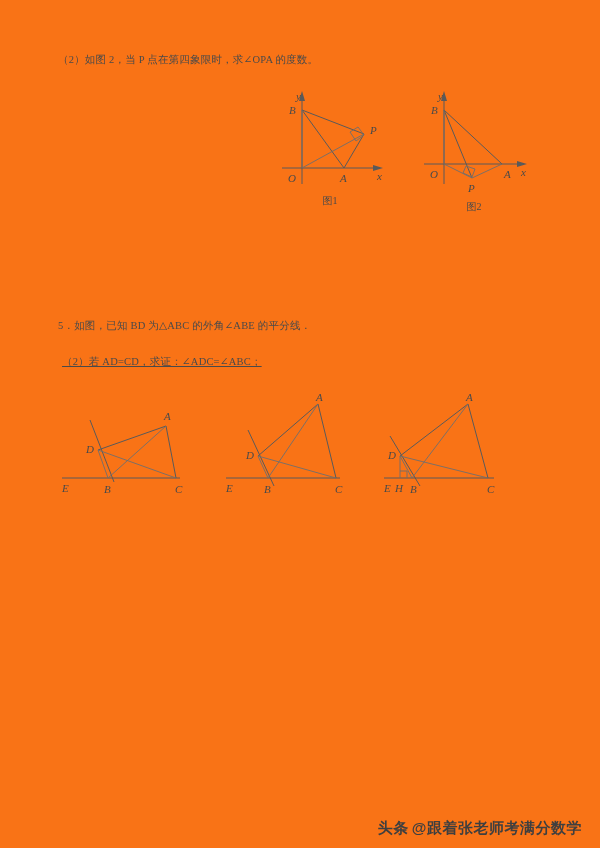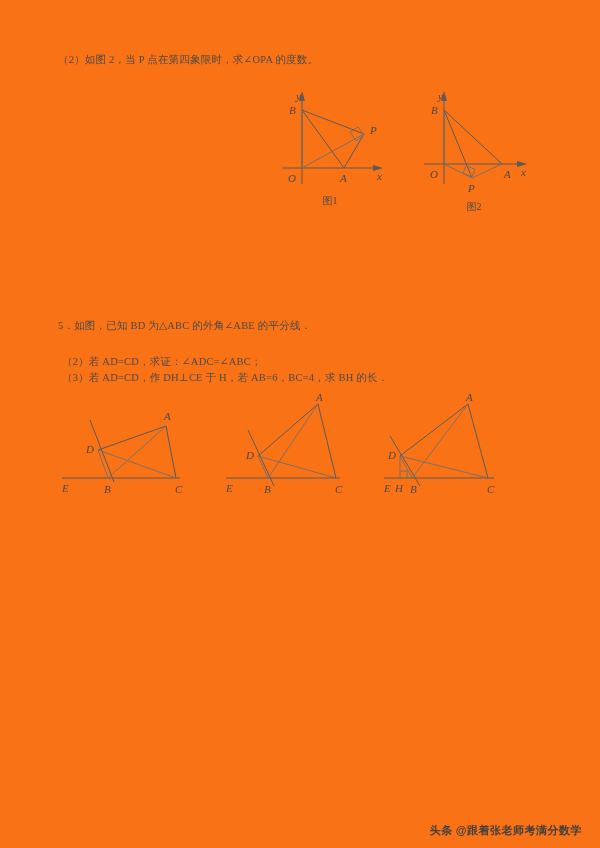--- a/index.html
+++ b/index.html
@@ -25,21 +25,21 @@
     position: absolute;
     font-size: 10.5px;
     line-height: 16px;
     letter-spacing: 0.2px;
     color: #4a4a4a;
     white-space: nowrap;
   }
   .q2-line { left: 58px; top: 52px; }
   .q4-stem  { left: 58px; top: 318px; }
   .q4-i1    { left: 64px; top: 338px; }
-  .q4-i2    { left: 62px; top: 354px; }
+  .q4-i2    { left: 62px; top: 354px; text-decoration: underline; }
   .q4-i3    { left: 62px; top: 370px; }
 
   
   .fig { position: absolute; }
   .cap {
     position: absolute;
     font-size: 10px;
     color: #4a4a4a;
     white-space: nowrap;
     text-align: center;
@@ -53,21 +53,21 @@
     font-size: 11px;
     fill: #4a4a4a;
   }
 
   
   .footer {
     position: absolute;
     right: 18px;
     bottom: 10px;
     font-family: "Liberation Sans", sans-serif;
-    font-size: 11px;
+    font-size: 15px;
     font-weight: bold;
     color: #3f3f3f;
     letter-spacing: 0.5px;
     white-space: nowrap;
     margin-top: 32px;
   }
   .footer .tt { margin-right: 3px; }
 </style>
 </head>
 <body>
@@ -127,21 +127,20 @@
       <text class="lbl" x="52" y="104">P</text>
       <text class="lbl" x="14" y="90">O</text>
       <text class="lbl" x="22" y="12">y</text>
       <text class="lbl" x="105" y="88">x</text>
     </svg>
     <div class="cap" style="left:0; top:112px; width:116px;">图2</div>
   </div>
 
   <div class="qline q4-stem">5．如图，已知 BD 为△ABC 的外角∠ABE 的平分线．</div>
   <div class="qline q4-i2">（2）若 AD=CD，求证：∠ADC=∠ABC；</div>
-  <div class="qline q4-i3">（3）若 AD=CD，作 DH⊥CE 于 H，若 AB=6，BC=4，求 BH 的长．</div>
 
   <div class="fig" style="left:58px; top:408px;">
     <svg width="160" height="92" viewBox="0 0 160 92">
 
       <line class="stroke" x1="4" y1="70" x2="122" y2="70"></line>
 
       <line class="stroke" x1="32" y1="12" x2="56" y2="74"></line>
 
       <line class="stroke" x1="40" y1="42" x2="108" y2="18"></line>
       <line class="stroke" x1="108" y1="18" x2="118" y2="70"></line>

